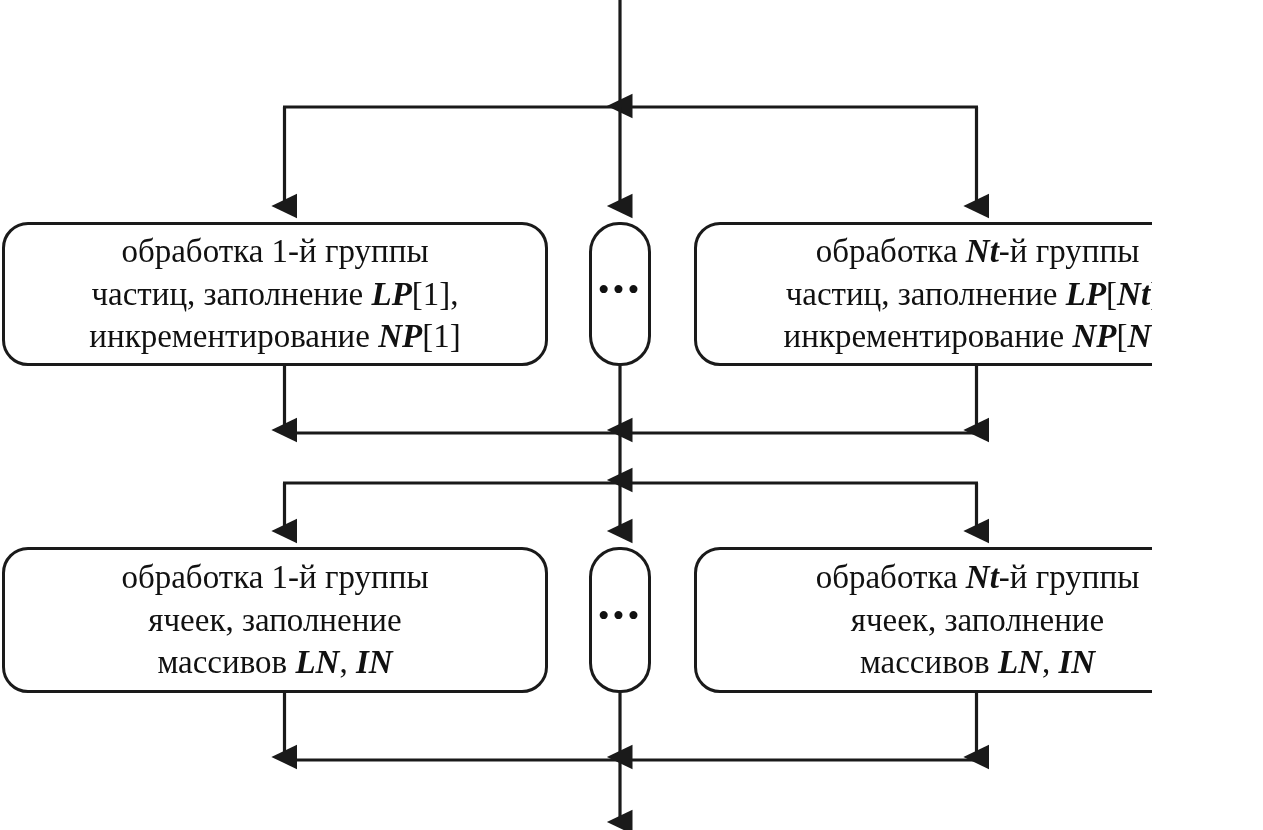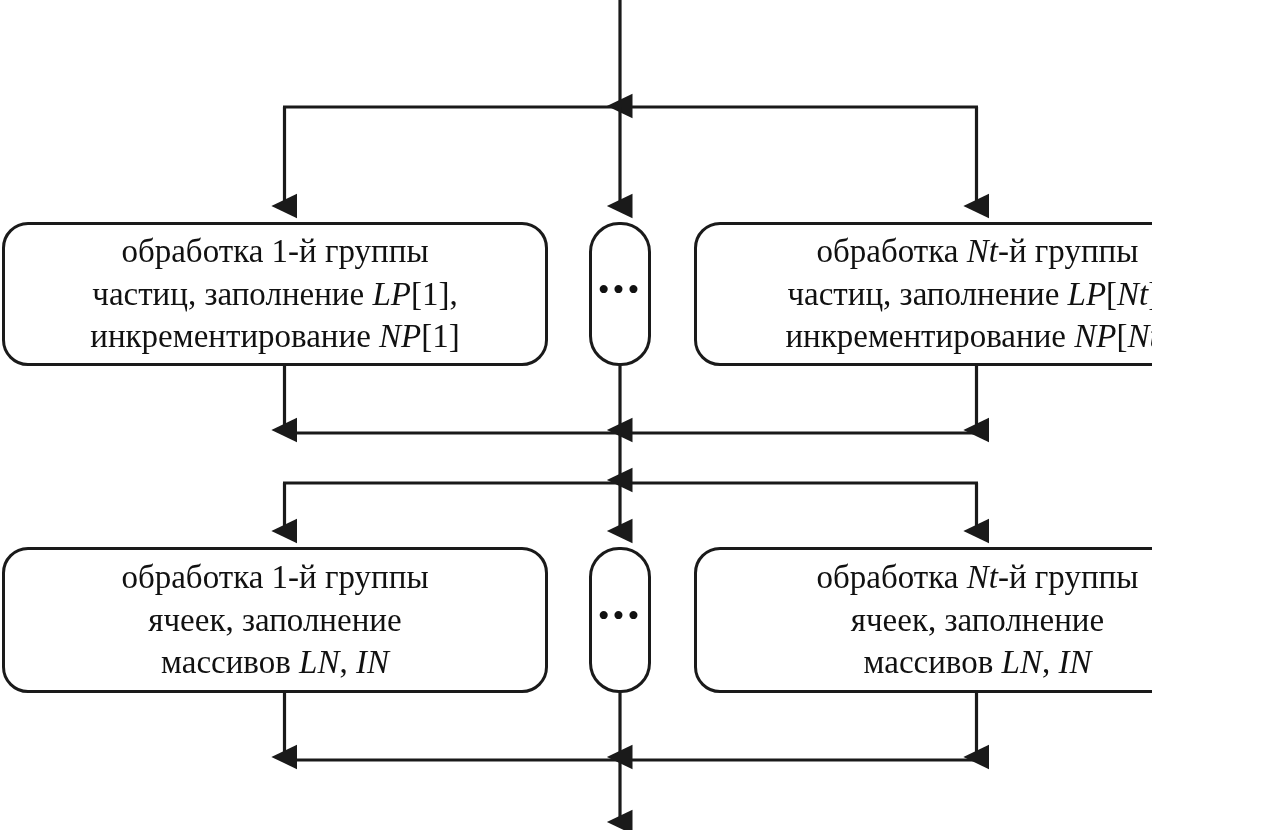--- a/index.html
+++ b/index.html
@@ -38,20 +38,21 @@
   .node-text {
     font-family: "Liberation Serif", serif;
     font-size: 33px;
     line-height: 1.30;
     color: #111111;
     padding: 0 10px;
     white-space: pre-line;
   }
   .node-text i {
     font-style: italic;
+    font-weight: bold;
   }
   .ellipsis-box {
     position: absolute;
     box-sizing: border-box;
     border: 3px solid #1a1a1a;
     border-radius: 30px;
     background: #ffffff;
     display: flex;
     align-items: center;
     justify-content: center;

